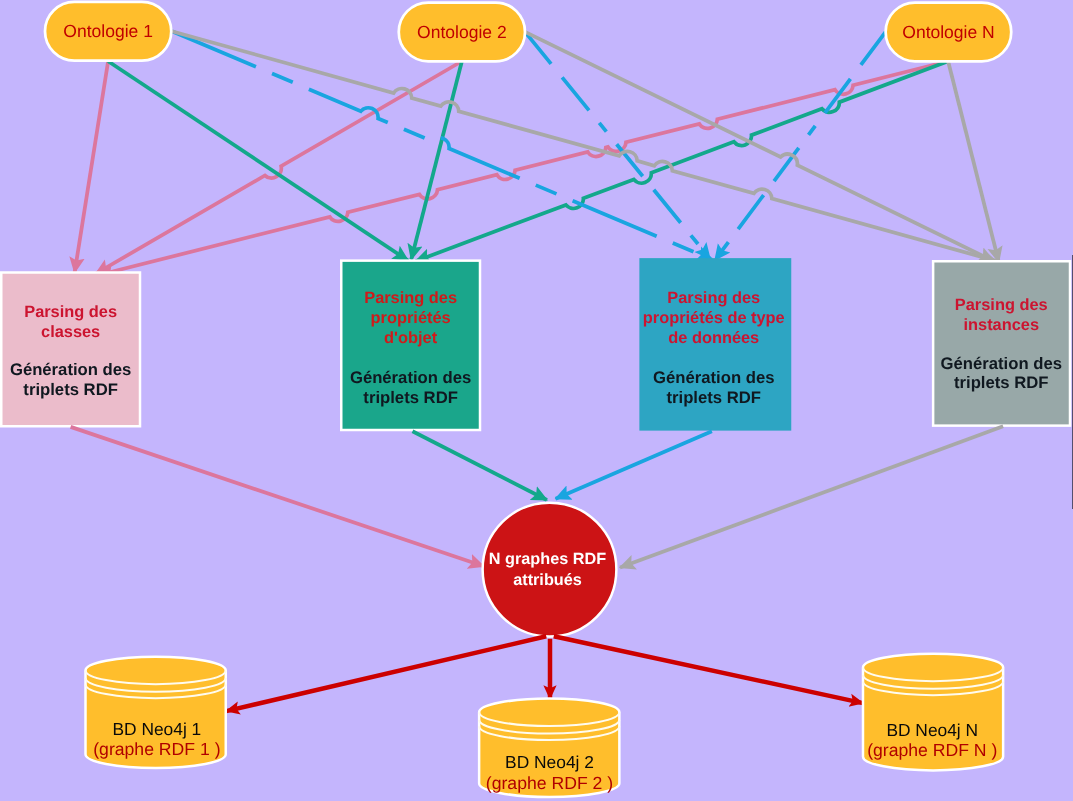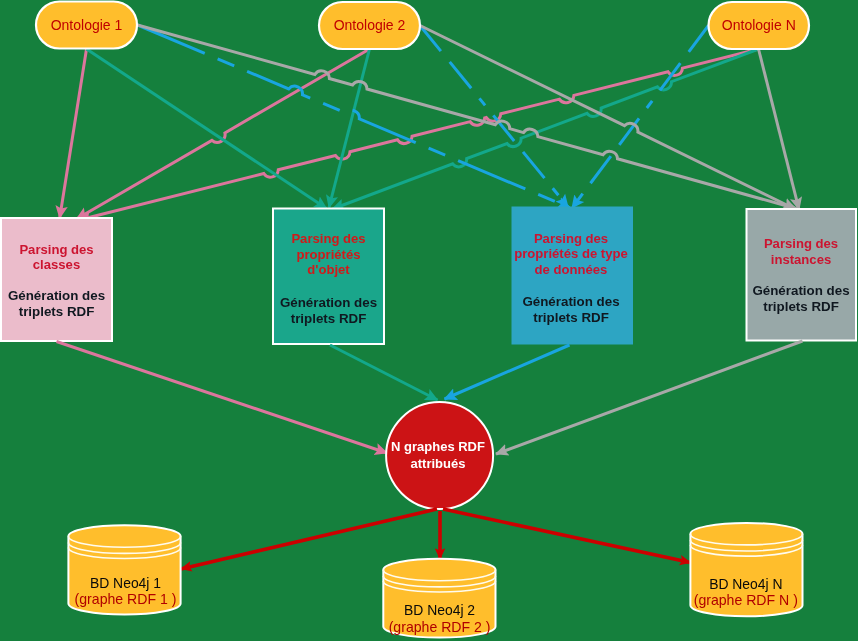--- a/index.html
+++ b/index.html
@@ -1,17 +1,17 @@
 <!DOCTYPE html>
 <html><head>
 <meta charset="utf-8">
 <title>Architecture de generation des graphes RDF</title>
 <style>
   html,body{margin:0;padding:0;background:#000;}
-  #root{position:relative;width:858px;height:641px;background:#15803d;overflow:hidden;}
+  #root{position:relative;width:858px;height:641px;background:#c4b5fd;overflow:hidden;}
   svg.layer{position:absolute;left:0;top:0;width:858px;height:641px;}
   text{font-family:"Liberation Sans",sans-serif;}
   .onto-label{font-size:14px;fill:#c00000;}
   .ptitle{font-size:13.1px;font-weight:bold;}
   .psub{font-size:13.35px;font-weight:bold;fill:#101820;}
   .hub-label{font-size:13px;font-weight:bold;fill:#ffffff;}
   .db-name{font-size:13.9px;fill:#0a0a0a;}
   .db-graph{font-size:14.1px;fill:#b00000;}
 </style>
 </head>

